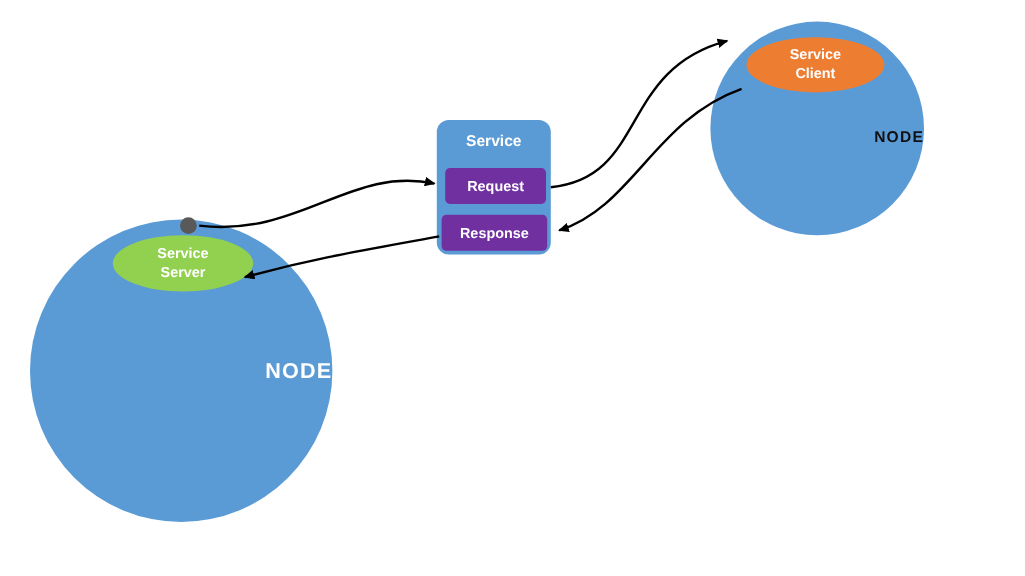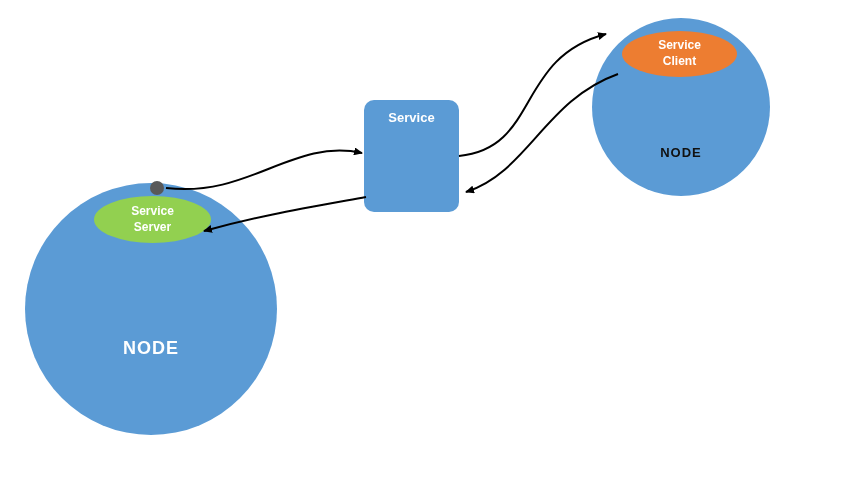--- a/index.html
+++ b/index.html
@@ -17,24 +17,23 @@
   .node-circle {
     position: absolute;
     border-radius: 50%;
     background: #5b9bd5;
   }
   .node-left  { left: 25px;  top: 183px; width: 252px; height: 252px; }
   .node-right { left: 592px; top: 18px;  width: 178px; height: 178px; }
 
   .node-label {
     position: absolute;
-    text-align: center;
+    text-align: right;
     font-weight: bold;
     letter-spacing: 1px;
-    margin-top: 39px;
   }
   .node-label-left  { left: 25px;  top: 299px; width: 252px; color: #ffffff; font-size: 18px; }
   .node-label-right { left: 592px; top: 106px; width: 178px; color: #111111; font-size: 13px; }
 
   .pill {
     position: absolute;
     border-radius: 50%;
     display: flex;
     flex-direction: column;
     align-items: center;
@@ -111,20 +110,22 @@
 
   <div class="anchor-dot"></div>
 
   <div class="pill pill-server">
     <span>Service</span>
     <span>Client</span>
   </div>
 
   <div class="service-box"></div>
   <div class="service-title">Service</div>
+  <div class="msg-box msg-request">Request</div>
+  <div class="msg-box msg-response">Response</div>
 
   <svg class="arrow-layer" width="854" height="480" viewBox="0 0 854 480" xmlns="http://www.w3.org/2000/svg">
     <defs>
       <marker id="arrowhead" markerWidth="10" markerHeight="8" refX="8" refY="4" orient="auto" markerUnits="userSpaceOnUse">
         <path d="M0,0 L9,4 L0,8 Z" fill="#000000"></path>
       </marker>
     </defs>
 
     <path d="M 459 156 C 540 148, 515 58, 606 34" fill="none" stroke="#000000" stroke-width="2" marker-end="url(#arrowhead)"></path>
 

